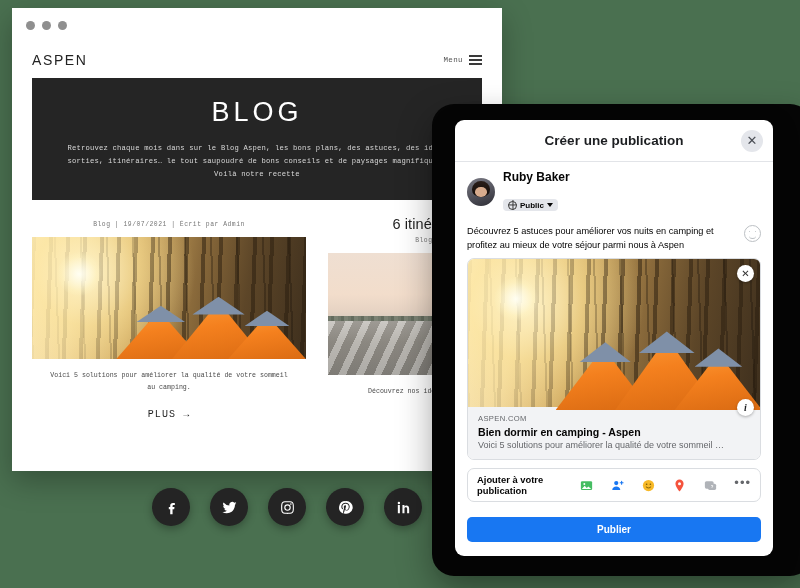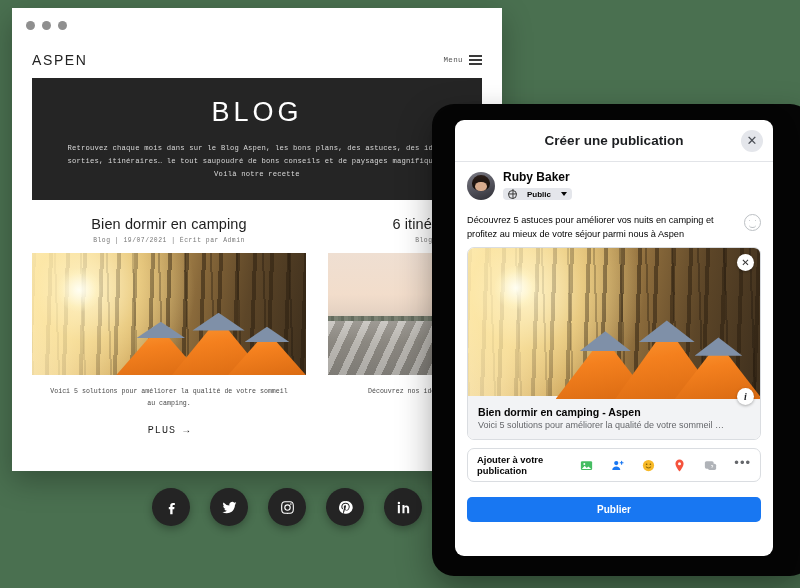--- a/index.html
+++ b/index.html
@@ -123,21 +123,21 @@
     display:flex; align-items:center; justify-content:center; color:#4b4f56; font-size:13px;
   }
   #fb-user { display:flex; align-items:center; gap:8px; padding: 8px 12px 2px 12px; flex:none; }
   #avatar { width:28px; height:28px; border-radius:50%; flex:none; overflow:hidden; position:relative;
             background: linear-gradient(160deg,#7b7b85 0%, #4d4d56 60%, #2e2e35 100%); }
   #avatar::before { content:""; position:absolute; left:18%; top:10%; width:64%; height:58%; border-radius:50% 50% 45% 45%;
             background: linear-gradient(180deg,#2a1d18 0%, #120c09 100%); }
   #avatar::after { content:""; position:absolute; left:30%; top:34%; width:40%; height:34%; border-radius:50%;
             background:#d7ab8d; }
   #fb-username { font-size:12px; font-weight:700; color:#050505; }
-  #privacy { margin-top:4px; display:inline-flex; align-items:center; gap:10px;
+  #privacy { margin-top:15px; display:inline-flex; align-items:center; gap:3px;
              background:#e4e6eb; border-radius:4px; padding: 1.5px 5px; }
   #privacy-label { font-size:8px; font-weight:700; color:#050505; }
   .globe { width:9px; height:9px; border-radius:50%; border:1.1px solid #3b3b3b; position:relative; }
   .globe::before { content:""; position:absolute; left:50%; top:-1.1px; bottom:-1.1px; width:1.1px; background:#3b3b3b; transform:translateX(-50%); }
   .globe::after { content:""; position:absolute; top:50%; left:-1.1px; right:-1.1px; height:1.1px; background:#3b3b3b; transform:translateY(-50%); }
   .caret { width:0; height:0; border-left:3px solid transparent; border-right:3px solid transparent; border-top:4px solid #050505; }
 
   #fb-text { padding: 8px 12px 6px 12px; display:flex; align-items:flex-start; gap:6px; flex:none; }
   #fb-text p { font-size:9.2px; line-height:1.55; color:#050505; flex:1; }
   #emoji-btn { width:17px; height:17px; border-radius:50%; border:1.3px solid #bcc0c4; position:relative; flex:none; margin-top:1px; }
@@ -204,21 +204,20 @@
     </div>
 
     <div id="hero">
       <div id="hero-title">BLOG</div>
       <div id="hero-sub">Retrouvez chaque mois dans sur le Blog Aspen, les bons plans, des astuces, des idées sorties, itinéraires… le tout saupoudré de bons conseils et de paysages magnifiques. Voilà notre recette</div>
     </div>
 
     <div id="cards">
 
       <div class="card">
-        <div class="card-title">Bien dormir en camping</div>
         <div class="card-meta">Blog | 19/07/2021 | Écrit par Admin</div>
         <div class="card-img photo-camp">
           <div class="flare"></div>
           <div class="tents">
             <div class="tent t1"></div>
               <div class="tent-cap c1"></div>
             <div class="tent t2"></div>
               <div class="tent-cap c2"></div>
             <div class="tent t3"></div>
               <div class="tent-cap c3"></div>
@@ -313,20 +312,21 @@
             <div class="tent-cap c1"></div>
           <div class="tent t2"></div>
             <div class="tent-cap c2"></div>
           <div class="tent t3"></div>
             <div class="tent-cap c3"></div>
         </div>
         <div id="photo-close">✕</div>
         <div id="photo-info">i</div>
       </div>
       <div id="fb-link-meta">
+        <div id="link-domain">ASPEN.COM</div>
         <div id="link-title">Bien dormir en camping - Aspen</div>
         <div id="link-desc">Voici 5 solutions pour améliorer la qualité de votre sommeil …</div>
       </div>
     </div>
 
     <div id="fb-addbar">
       <span id="addbar-label">Ajouter à votre publication</span>
       <span class="act">
         <svg viewBox="0 0 24 24">
             <rect x="3" y="5" width="18" height="14" rx="2" fill="#45bd62"></rect>

